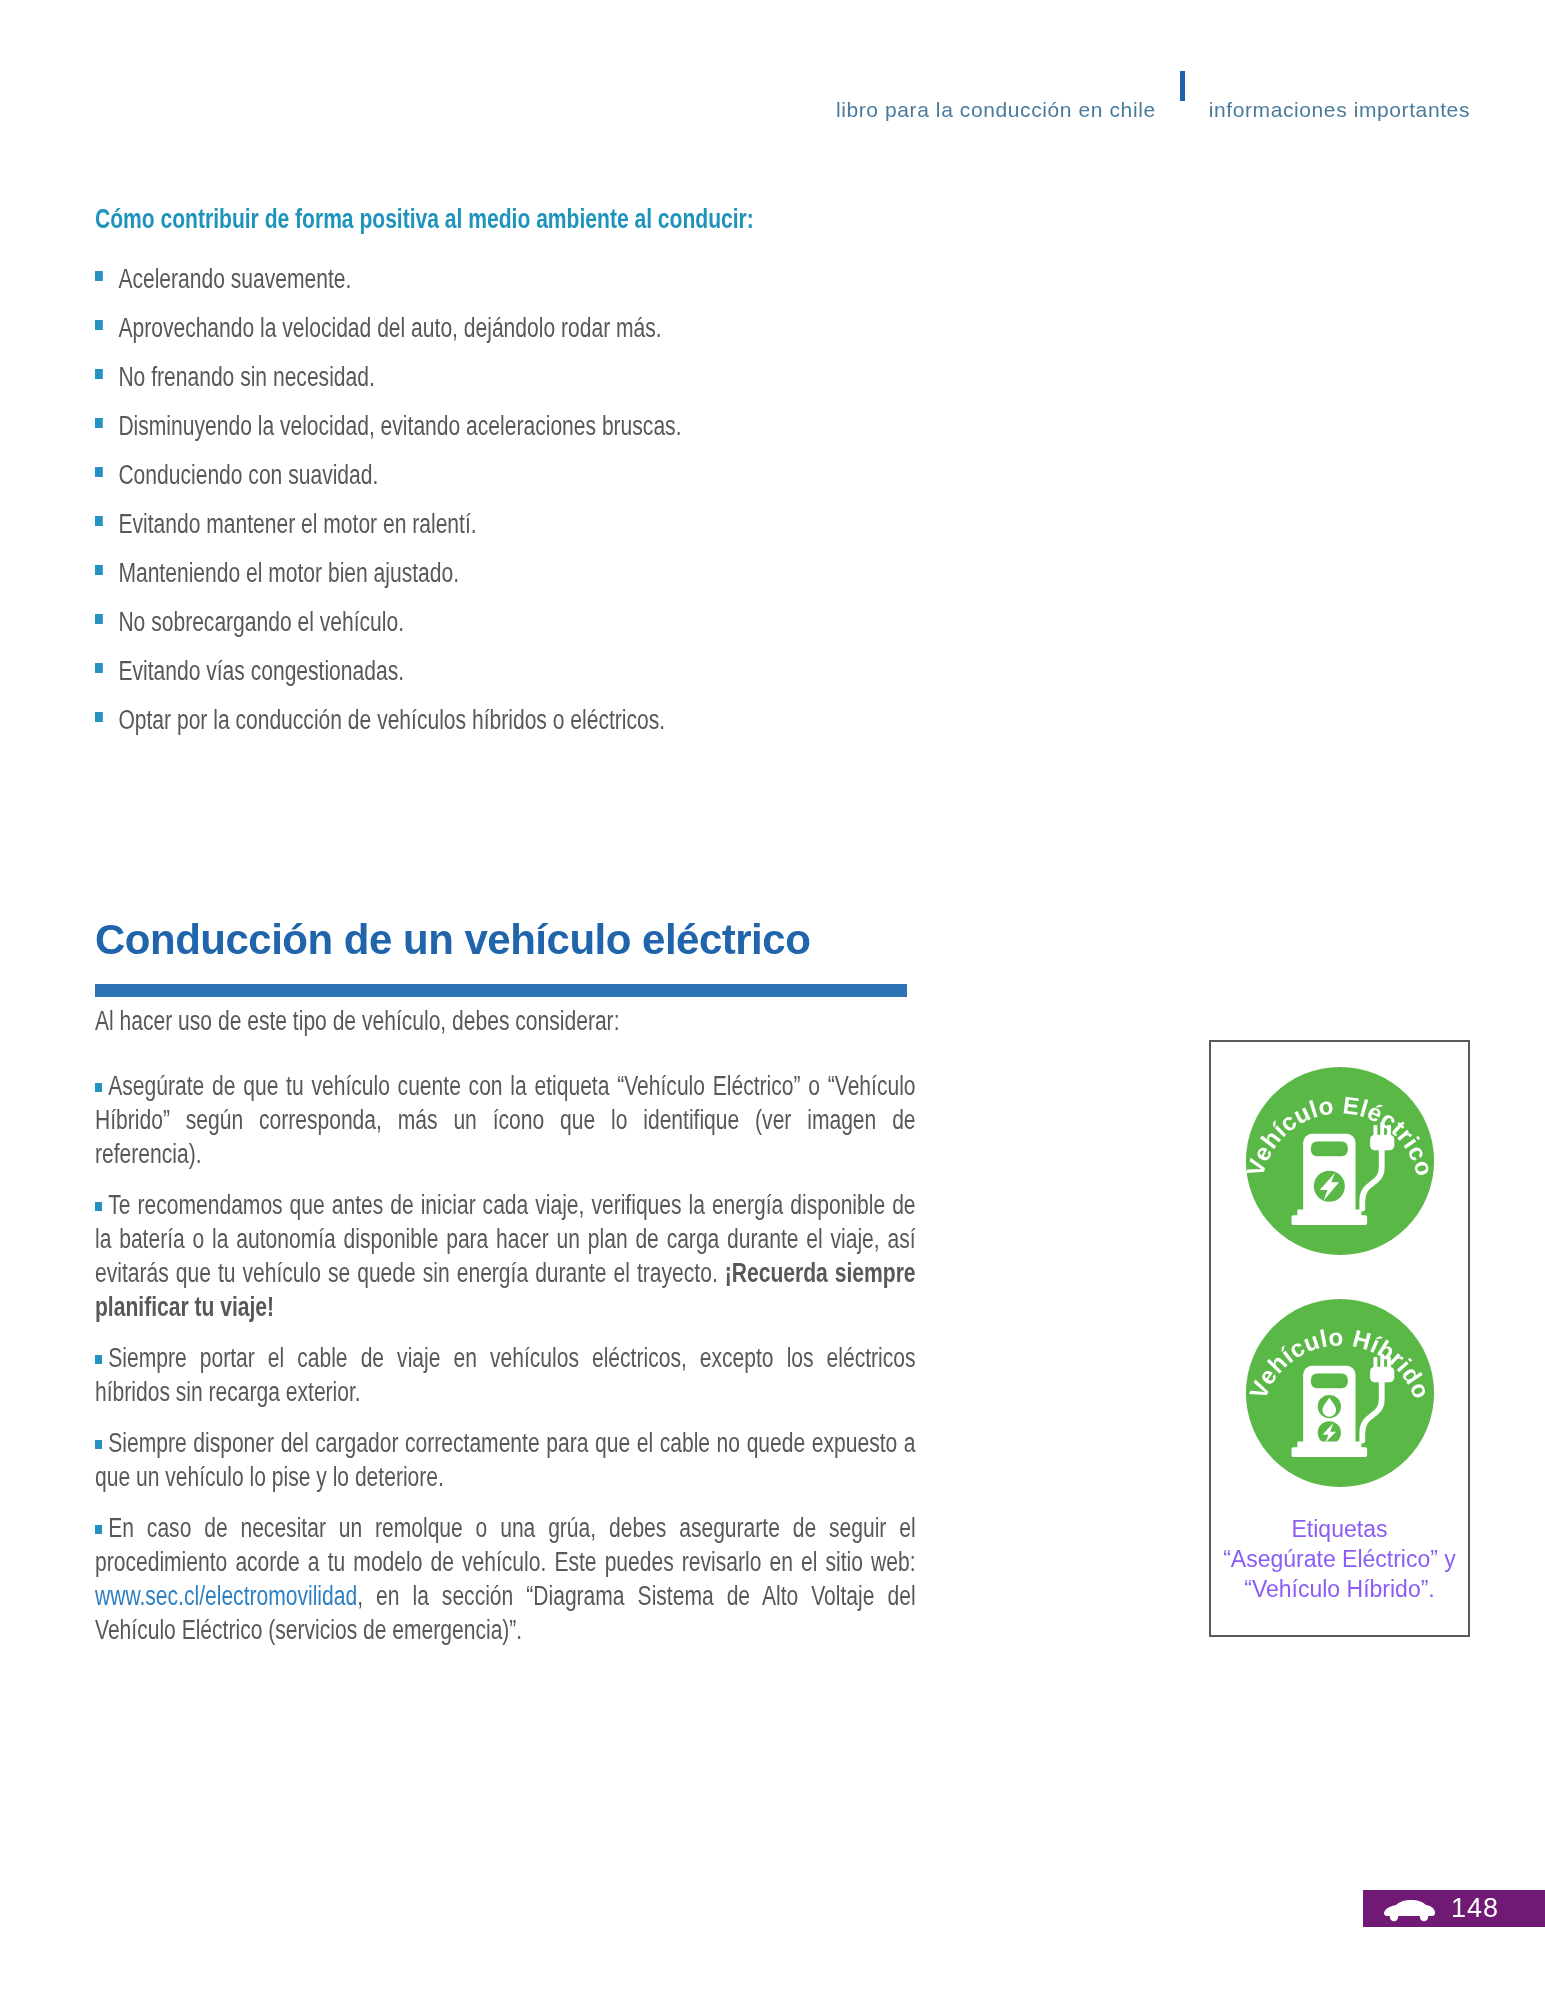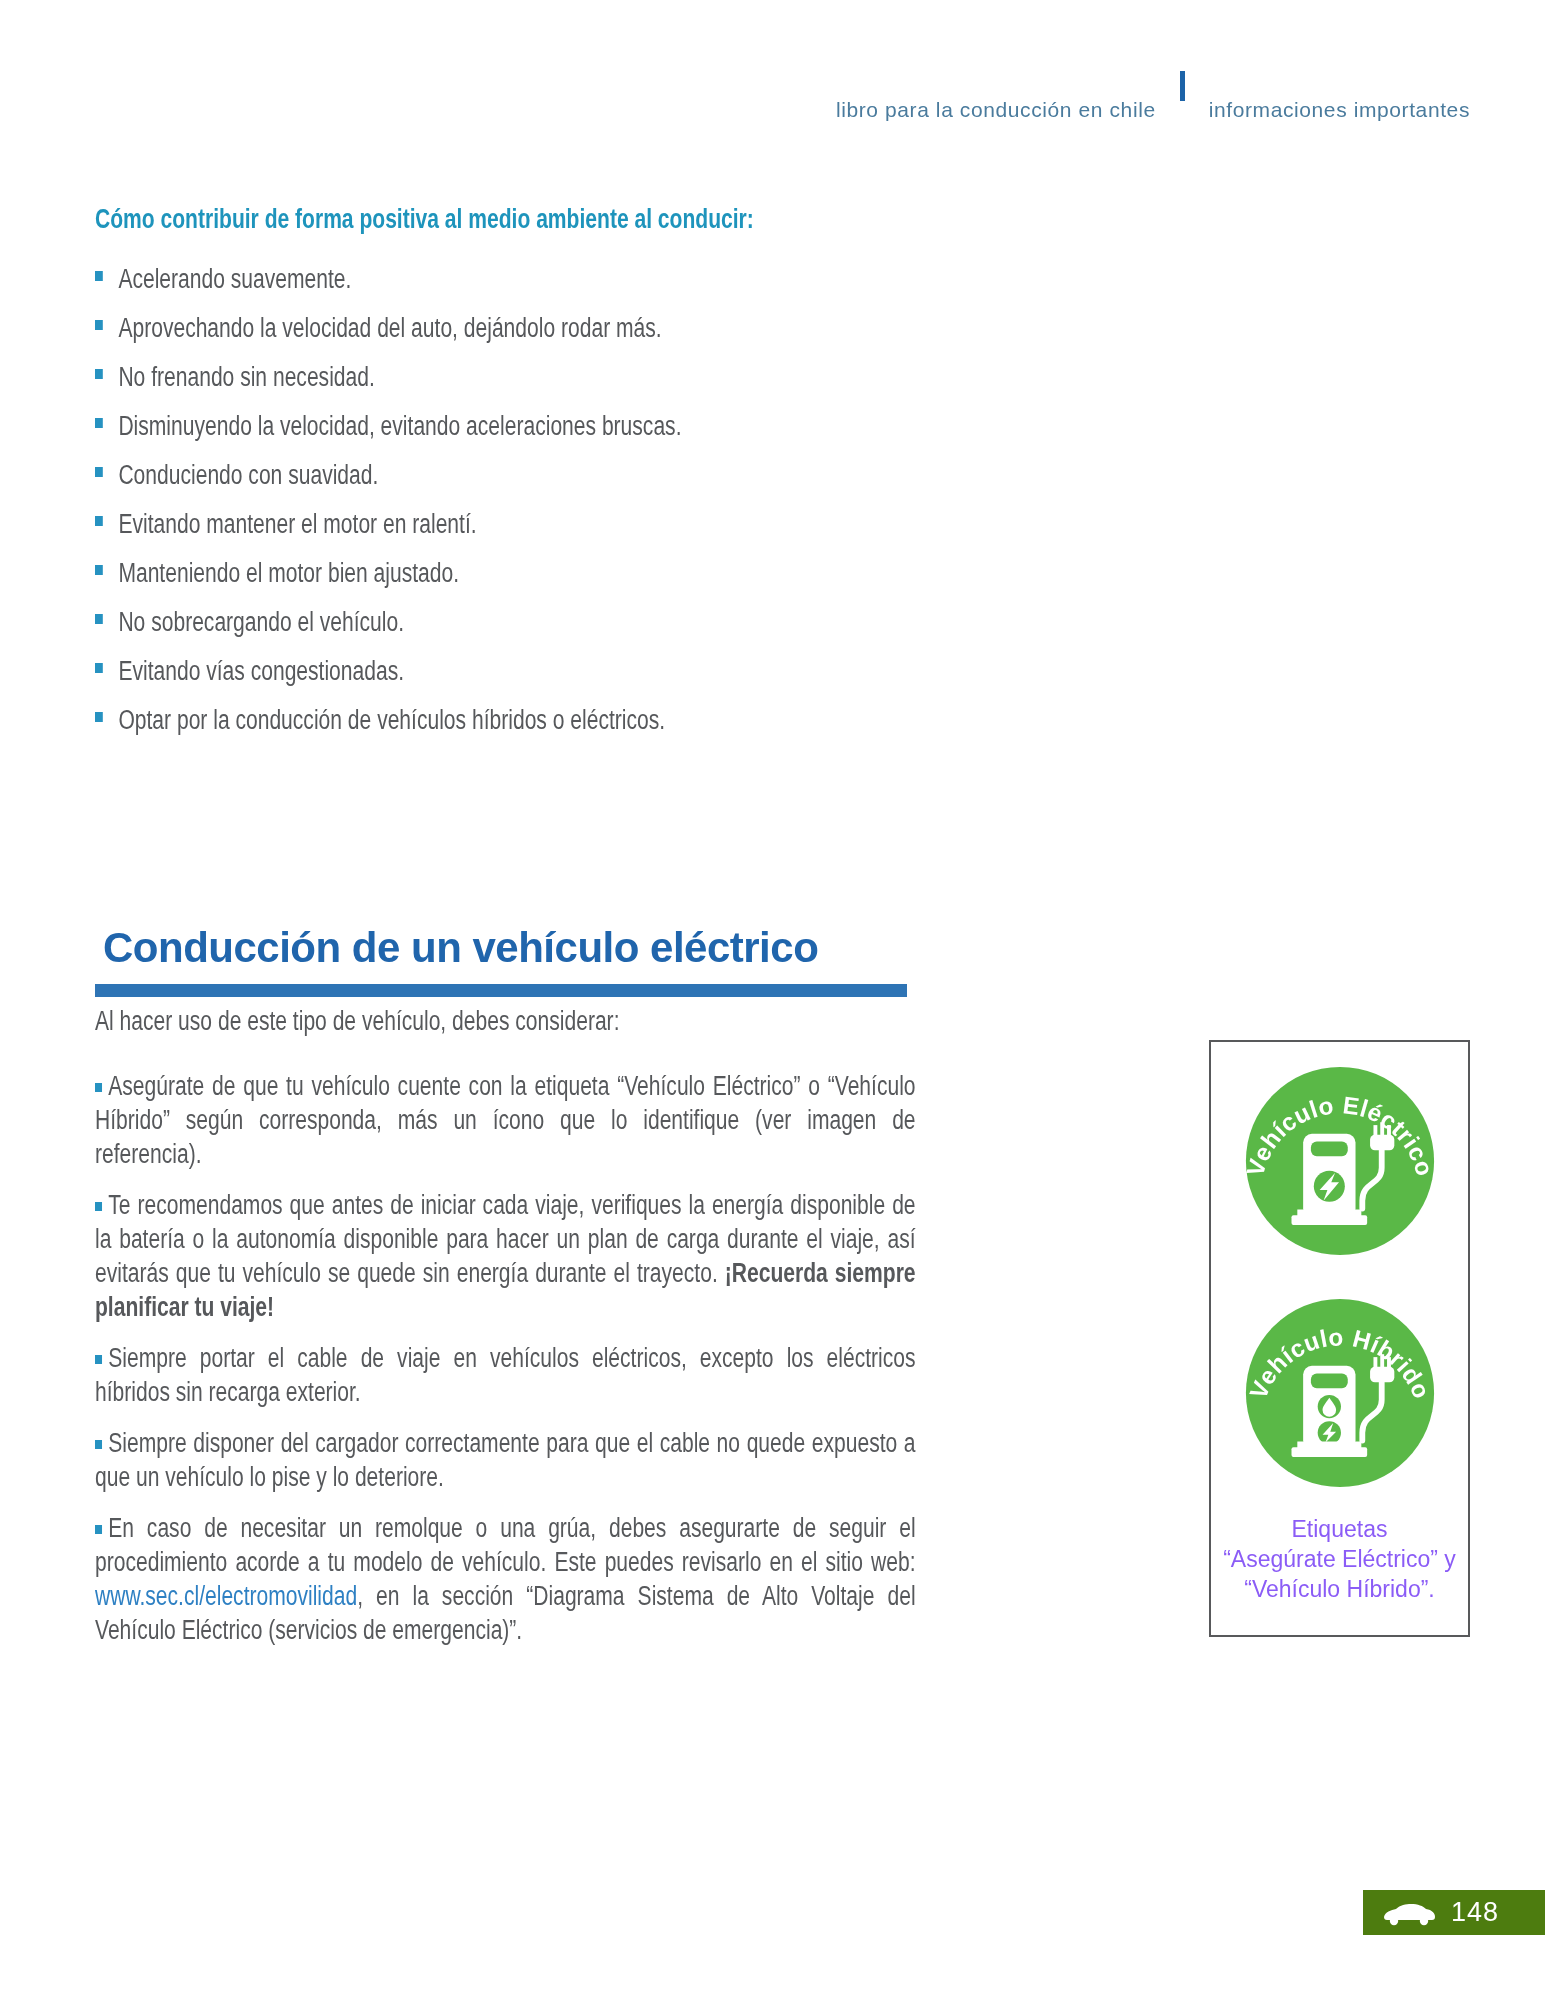--- a/index.html
+++ b/index.html
@@ -16,21 +16,21 @@
 
   
   .eco{position:absolute;left:95px;top:204px;width:1060px;}
   .eco-h{color:#1e94bc;font-weight:bold;font-size:27px;margin:0 0 30px 0;}
   .eco-list{list-style:none;margin:0;padding:0;}
   .eco-item{position:relative;padding-left:30px;font-size:27px;line-height:28px;
             color:#56585b;margin-bottom:21px;}
   .sq{position:absolute;left:0;top:6px;width:10px;height:10px;background:#2692c1;}
 
   
-  .ev-title{position:absolute;left:95px;top:916px;margin:8px;font-size:42px;font-weight:bold;
+  .ev-title{position:absolute;left:95px;top:916px;margin:0;font-size:42px;font-weight:bold;
             color:#2065ac;letter-spacing:-0.5px;}
   .ev-bar{position:absolute;left:95px;top:984px;width:812px;height:13px;background:#2e74b5;}
   .ev-col{position:absolute;left:95px;top:1006px;width:1052px;}
   .ev-intro{font-size:27px;color:#56585b;margin:0 0 32px 0;}
   .para{font-size:27px;line-height:34px;color:#56585b;text-align:justify;text-align-last:left;
         margin:0 0 17px 0;}
   .para b{font-weight:bold;}
   .pb{display:inline-block;width:9px;height:9px;background:#2692c1;margin-right:8px;
       vertical-align:3px;}
   .lnk{color:#2e80c3;text-decoration:none;cursor:pointer;}
@@ -40,21 +40,21 @@
               border:2px solid #58595b;box-sizing:border-box;background:#fff;
               display:flex;flex-direction:column;align-items:center;}
   .badge{width:194px;height:194px;}
   .badge.first{margin-top:22px;}
   .badge.second{margin-top:38px;}
   .badge-txt{font-family:"Liberation Sans",sans-serif;font-weight:bold;font-size:25px;
              fill:#ffffff;letter-spacing:0.5px;}
   .caption{margin-top:24px;text-align:center;font-size:23px;line-height:30px;color:#8b5cf6;}
 
   
-  .footer{position:absolute;right:0;top:1890px;width:182px;height:45px;background:#4d7c0f;
+  .footer{position:absolute;right:0;top:1890px;width:182px;height:37px;background:#701a75;
           display:flex;align-items:center;}
   .car{margin-left:16px;width:60px;height:26px;}
   .pageno{margin-left:12px;font-size:27px;letter-spacing:1px;color:#ffffff;}
 </style>
 </head>
 <body>
 
 <div class="page">
 
   <div class="hdr">

